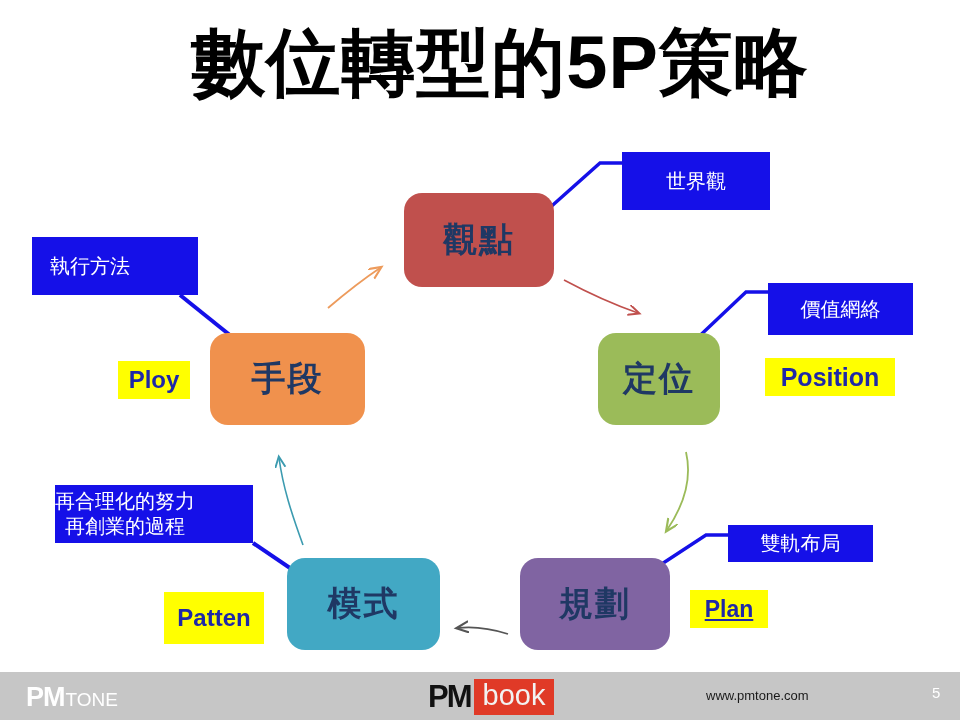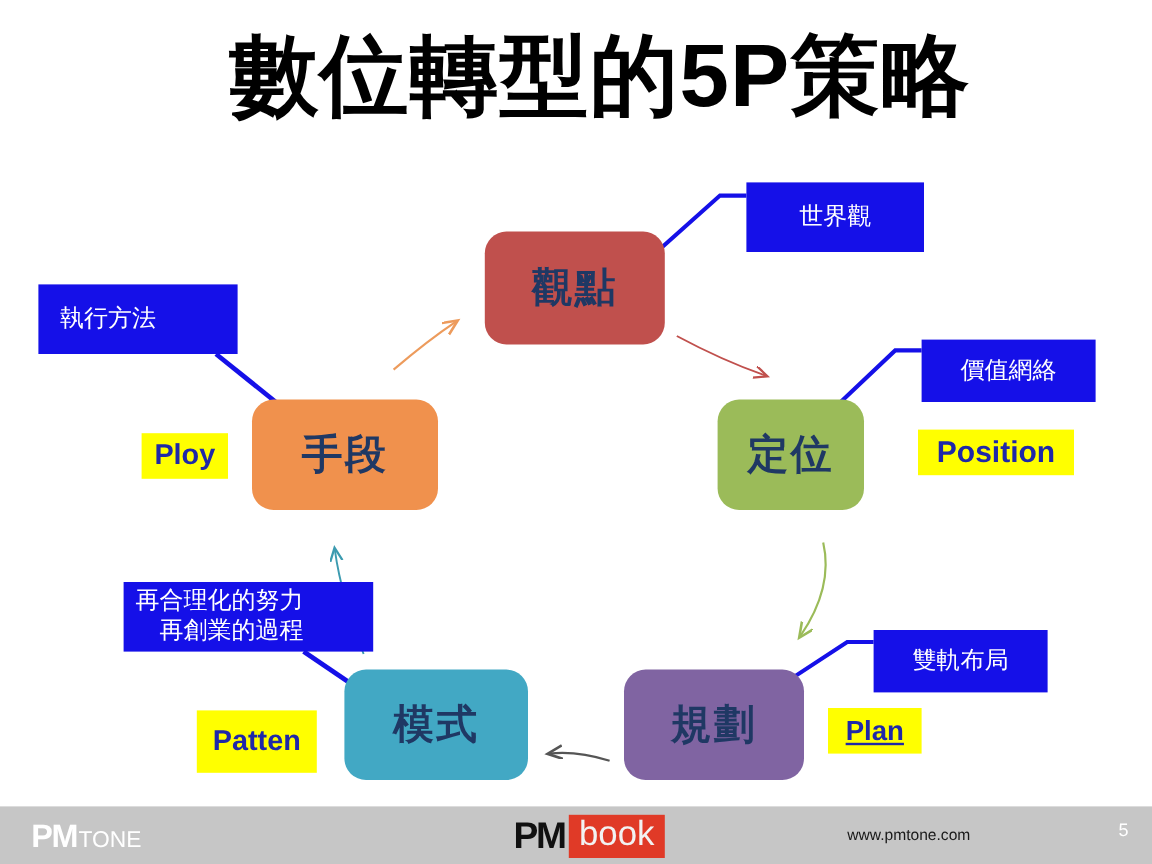--- a/index.html
+++ b/index.html
@@ -86,25 +86,25 @@
     display: flex;
     align-items: center;
     justify-content: center;
     font-size: 20px;
     line-height: 1.25;
     text-align: center;
   }
   .callout-world  { left: 622px; top: 152px; width: 148px; height: 58px; }
   .callout-method { left: 32px;  top: 237px; width: 148px; height: 58px; justify-content: flex-start; padding-left: 18px; }
   .callout-value  { left: 768px; top: 283px; width: 145px; height: 52px; }
-  .callout-dual   { left: 728px; top: 525px; width: 145px; height: 52px; }
+  .callout-dual   { left: 728px; top: 525px; width: 145px; height: 37px; }
   .callout-retry  {
     left: 55px; top: 485px; width: 198px; height: 58px;
     justify-content: flex-start; align-items: center;
-    padding-left: 10px; text-align: right; margin-left: 48px;
+    padding-left: 0; text-align: center;
   }
   .callout-retry .lines { display: block; }
 
   
   #footer {
     position: absolute;
     left: 0;
     top: 672px;
     width: 960px;
     height: 48px;

